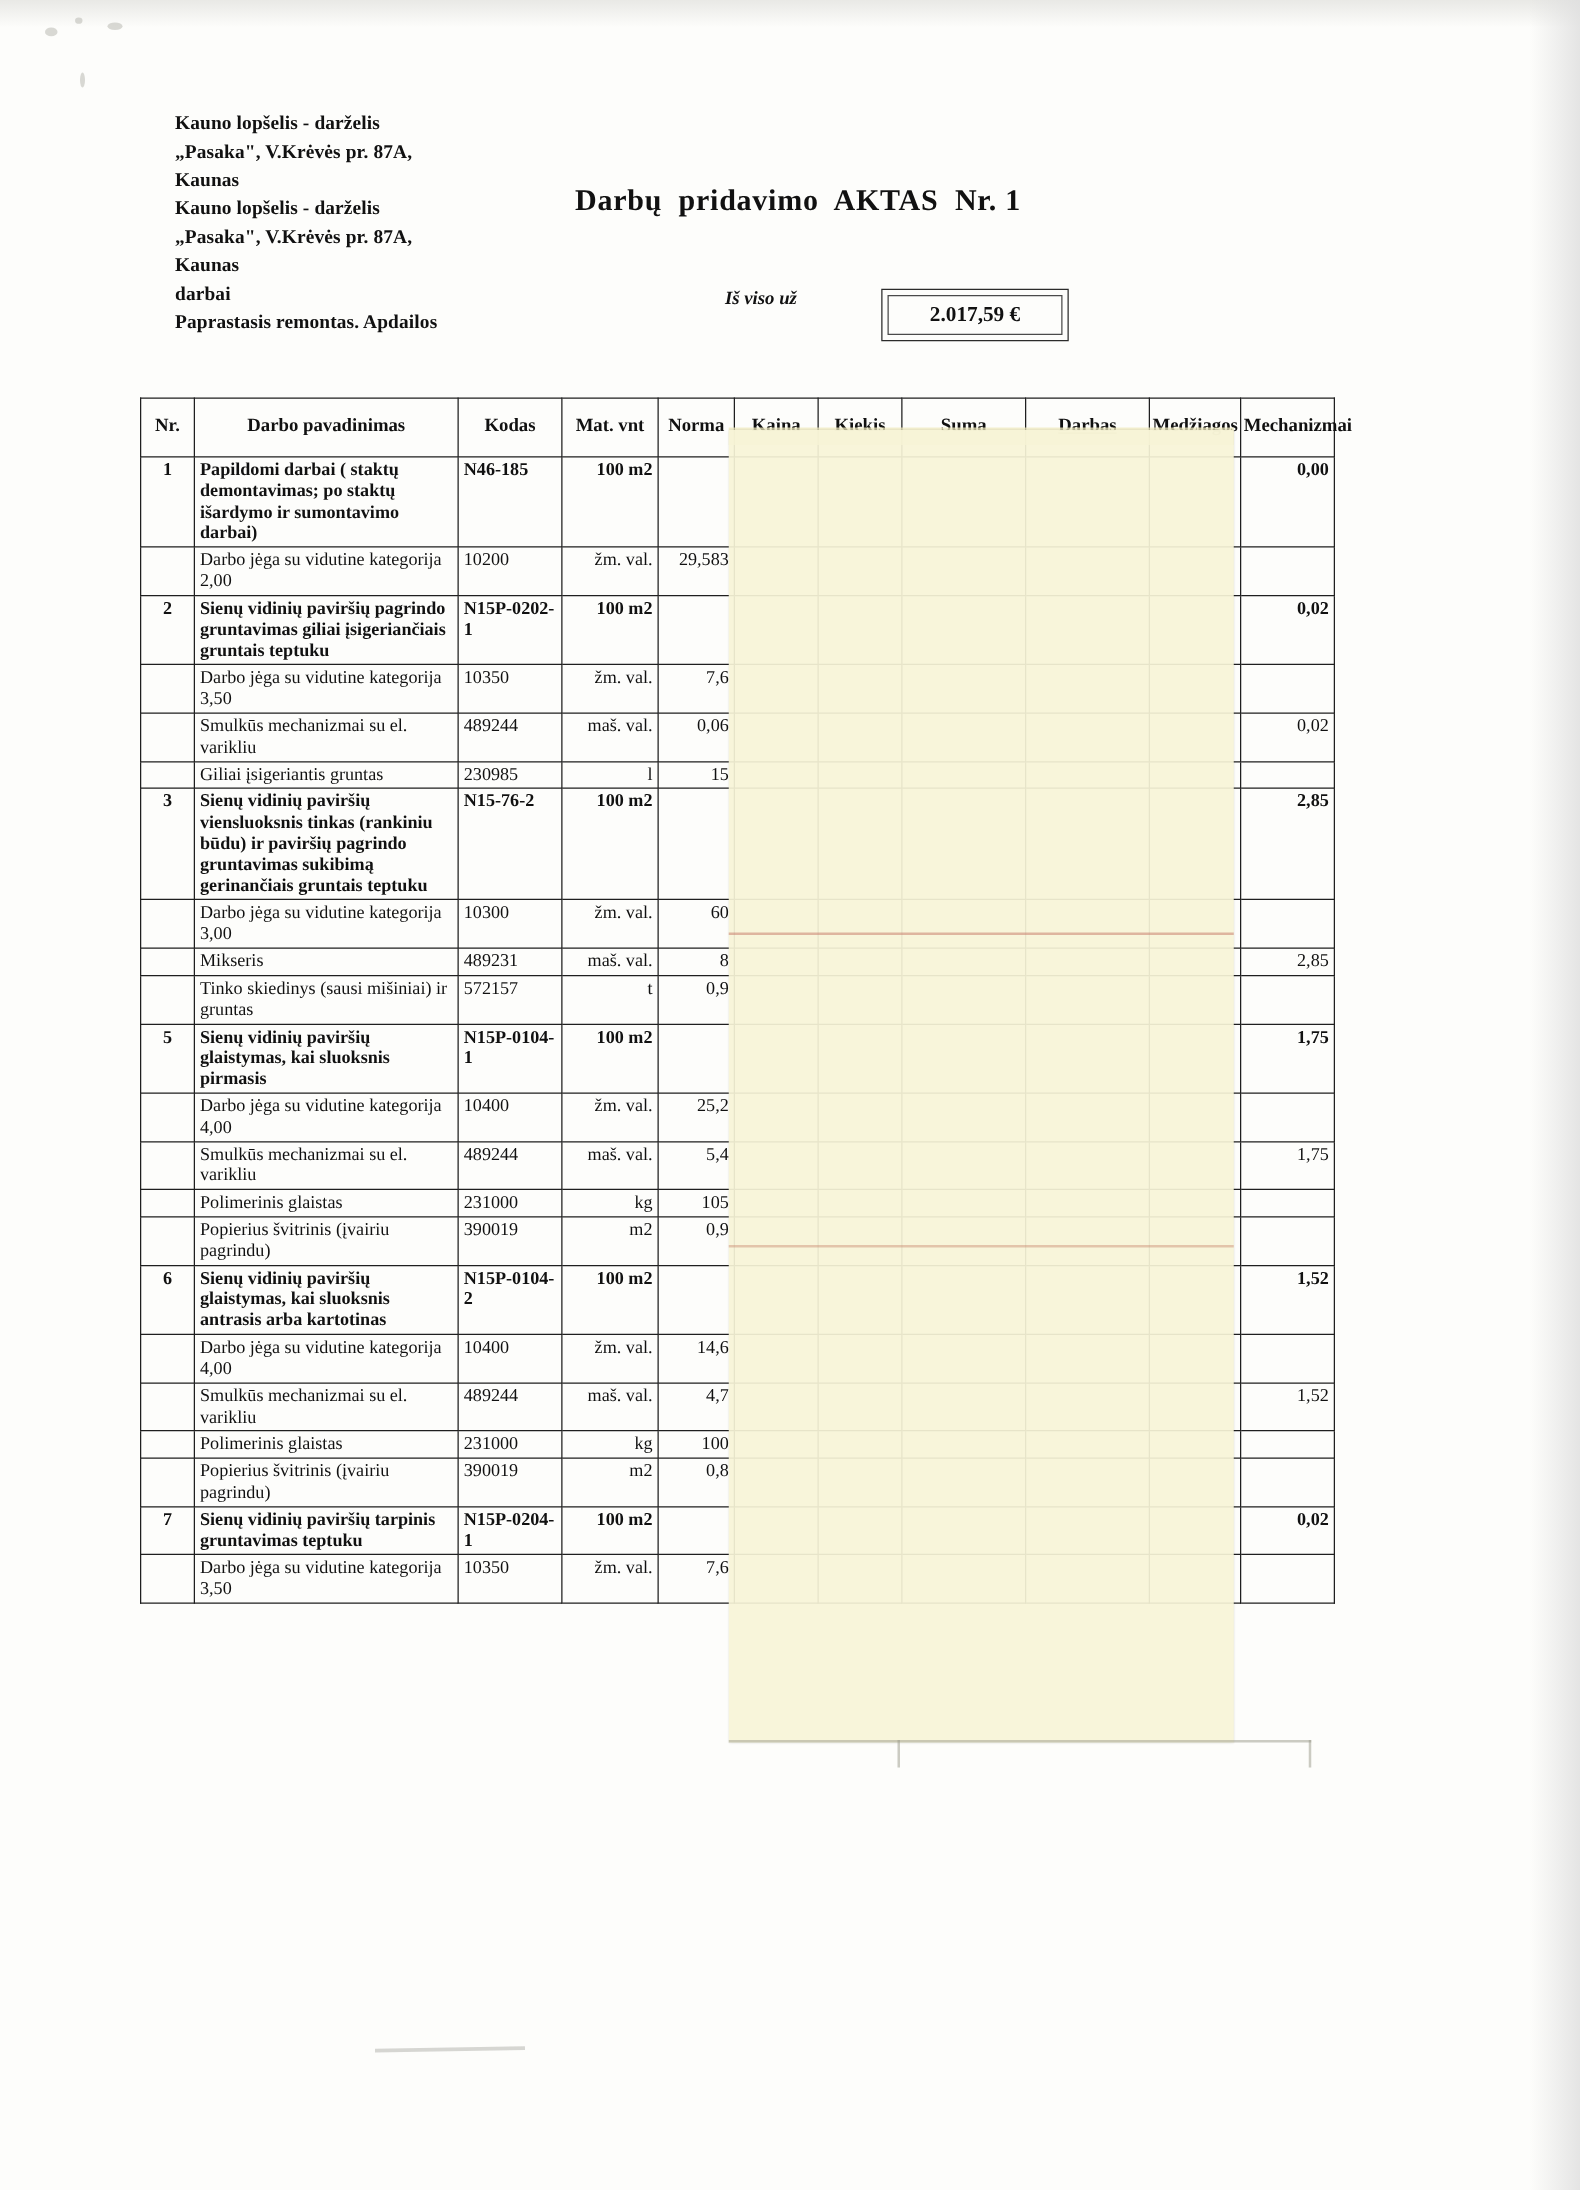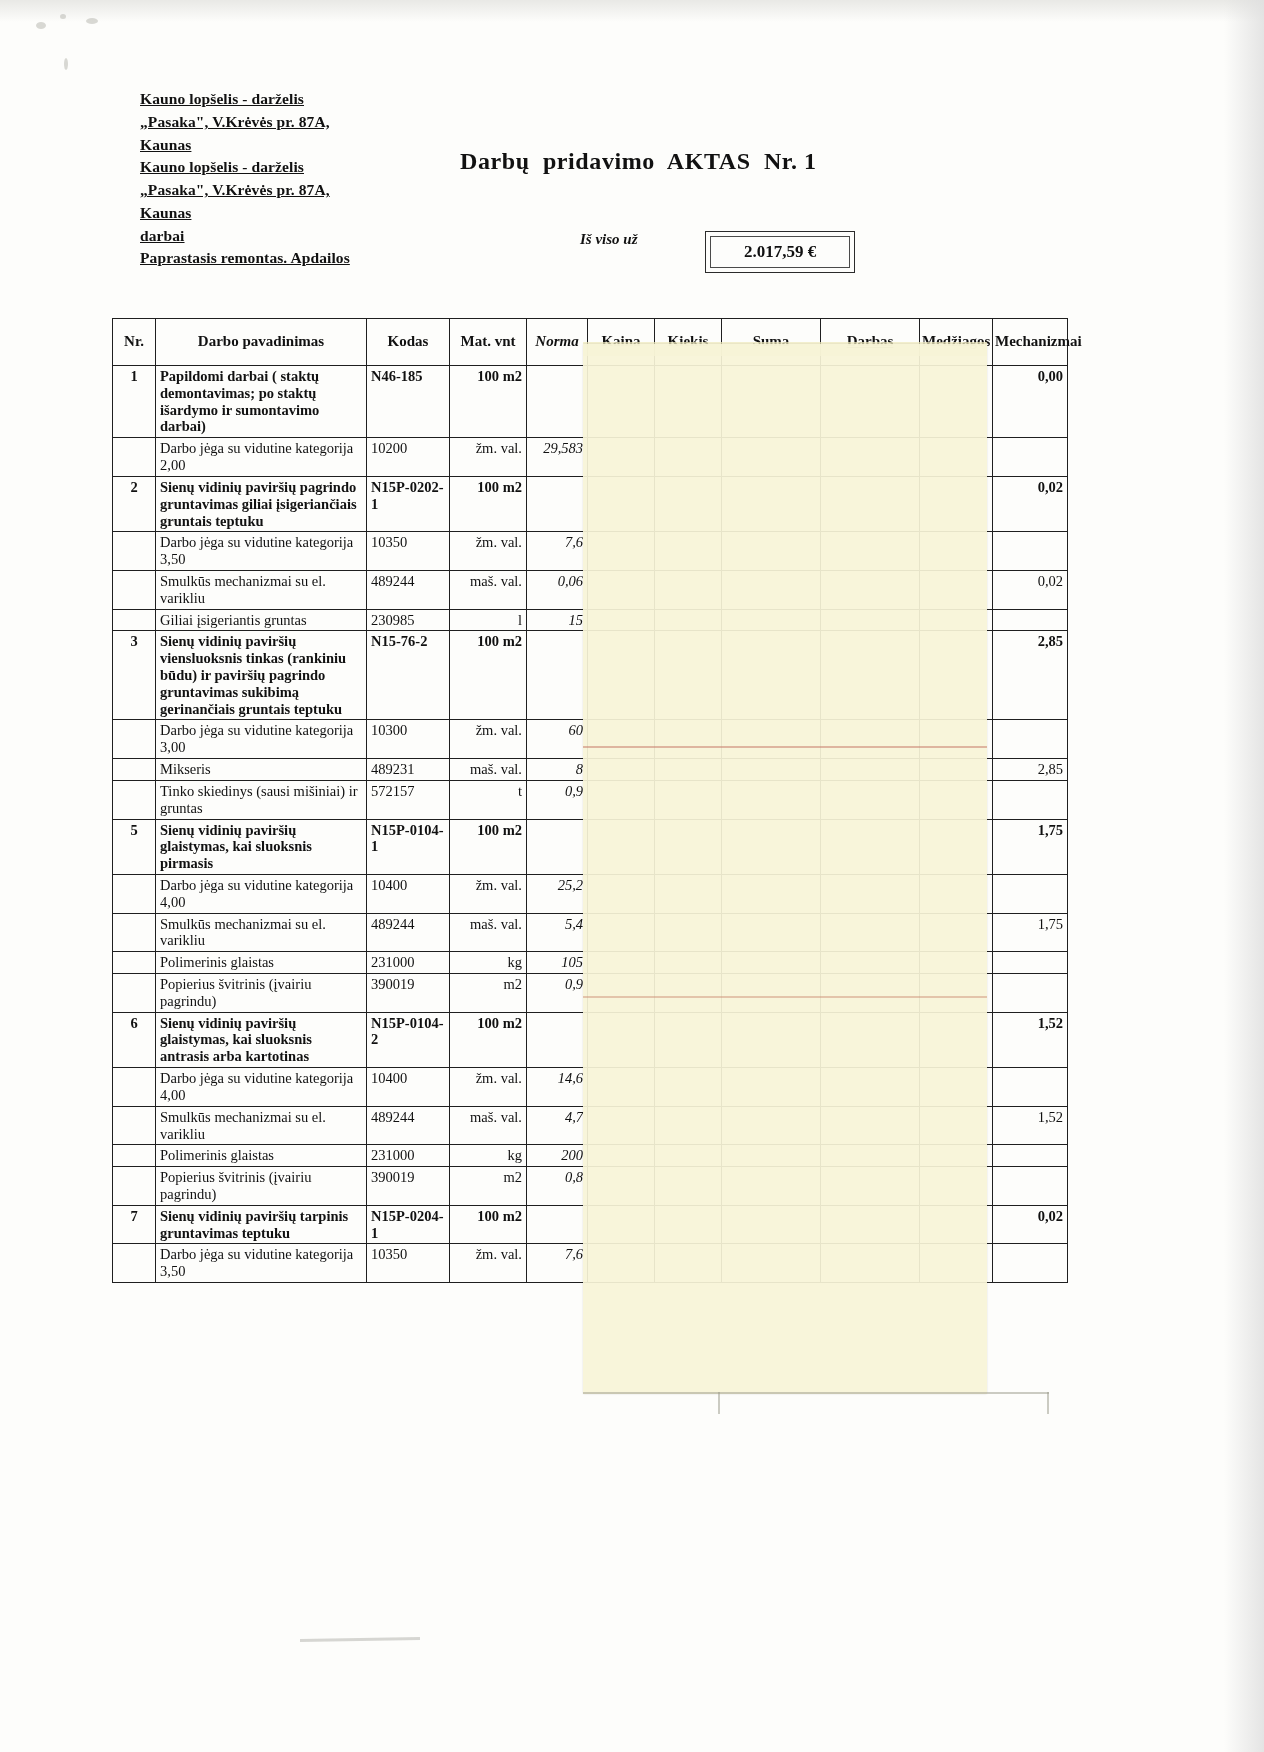--- a/index.html
+++ b/index.html
@@ -51,21 +51,21 @@
     left: 140px;
     top: 88px;
     width: 950px;
   }
   .addr {
     font-weight: bold;
     font-size: 15.5px;
     line-height: 1.47;
     letter-spacing: .1px;
   }
-  .addr div { white-space: pre; text-decoration: underline; }
+  .addr div { white-space: pre; }
   .doc-title {
     position: absolute;
     left: 320px;
     top: 48px;
     font-size: 24px;
     font-weight: bold;
     letter-spacing: .6px;
     white-space: pre;
     margin-top: 12px;
   }
@@ -122,21 +122,21 @@
     font-weight: bold;
     vertical-align: middle;
     height: 44px;
     font-size: 15px;
     padding: 1px 2px;
   }
   .c-nr     { width: 38px;  text-align: center; }
   .c-name   { width: 206px; }
   .c-kodas  { width: 78px;  }
   .c-vnt    { width: 72px;  text-align: center; }
-  .c-norma  { width: 56px;  text-align: right; font-style: italic; }
+  .c-norma  { width: 56px;  text-align: right; }
   .c-kaina  { width: 62px;  text-align: right; }
   .c-kiekis { width: 62px;  text-align: right; }
   .c-suma   { width: 94px;  text-align: right; }
   .c-darbas { width: 94px;  text-align: right; text-decoration: underline; }
   .c-medz   { width: 68px;  text-align: right; }
   .c-mech   { width: 70px;  text-align: right; }
 
   tr.main td { font-weight: bold; }
   tr.main td.c-nr { text-align: center; }
   td.num { text-align: right; }
@@ -493,21 +493,21 @@
             <td class="c-suma num"></td>
             <td class="c-darbas num"></td>
             <td class="c-medz num"></td>
             <td class="c-mech num">1,52</td>
           </tr>
           <tr>
             <td class="c-nr"></td>
             <td class="c-name">Polimerinis glaistas</td>
             <td class="c-kodas">231000</td>
             <td class="c-vnt ctr">kg</td>
-            <td class="c-norma num">200</td>
+            <td class="c-norma num">100</td>
             <td class="c-kaina num"></td>
             <td class="c-kiekis num"></td>
             <td class="c-suma num"></td>
             <td class="c-darbas num"></td>
             <td class="c-medz num"></td>
             <td class="c-mech num"></td>
           </tr>
           <tr>
             <td class="c-nr"></td>
             <td class="c-name">Popierius švitrinis (įvairiu pagrindu)</td>

